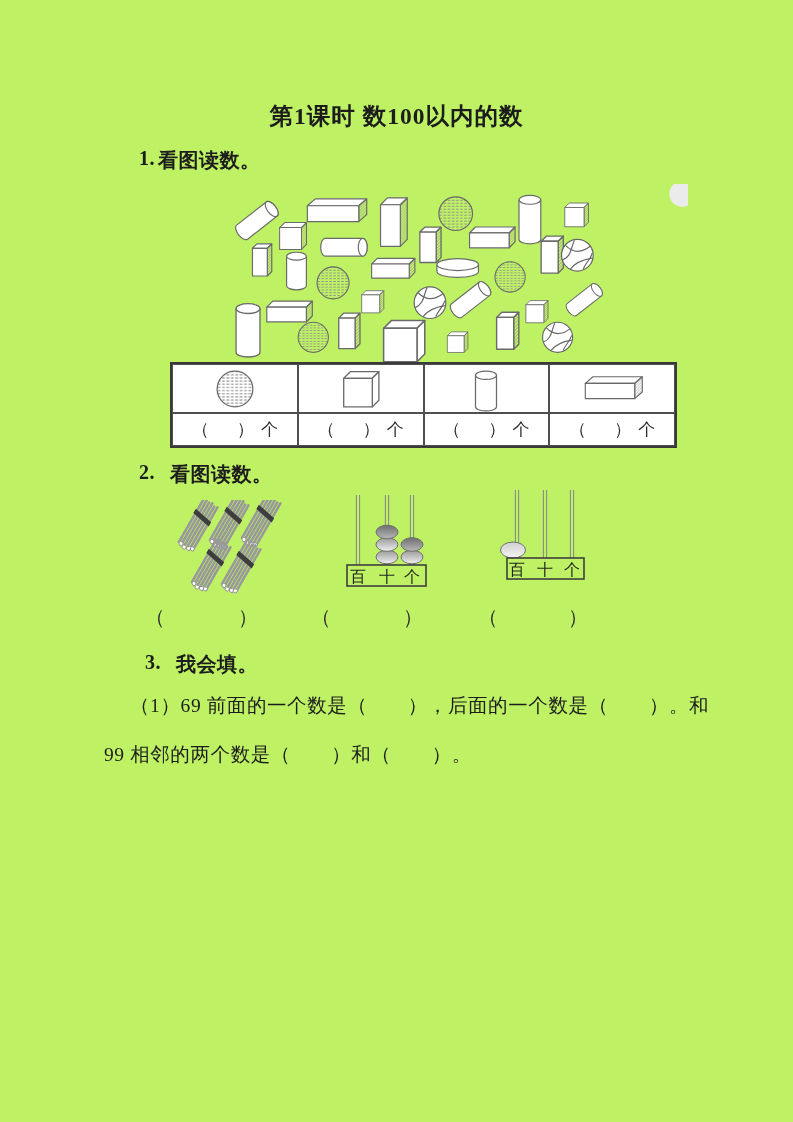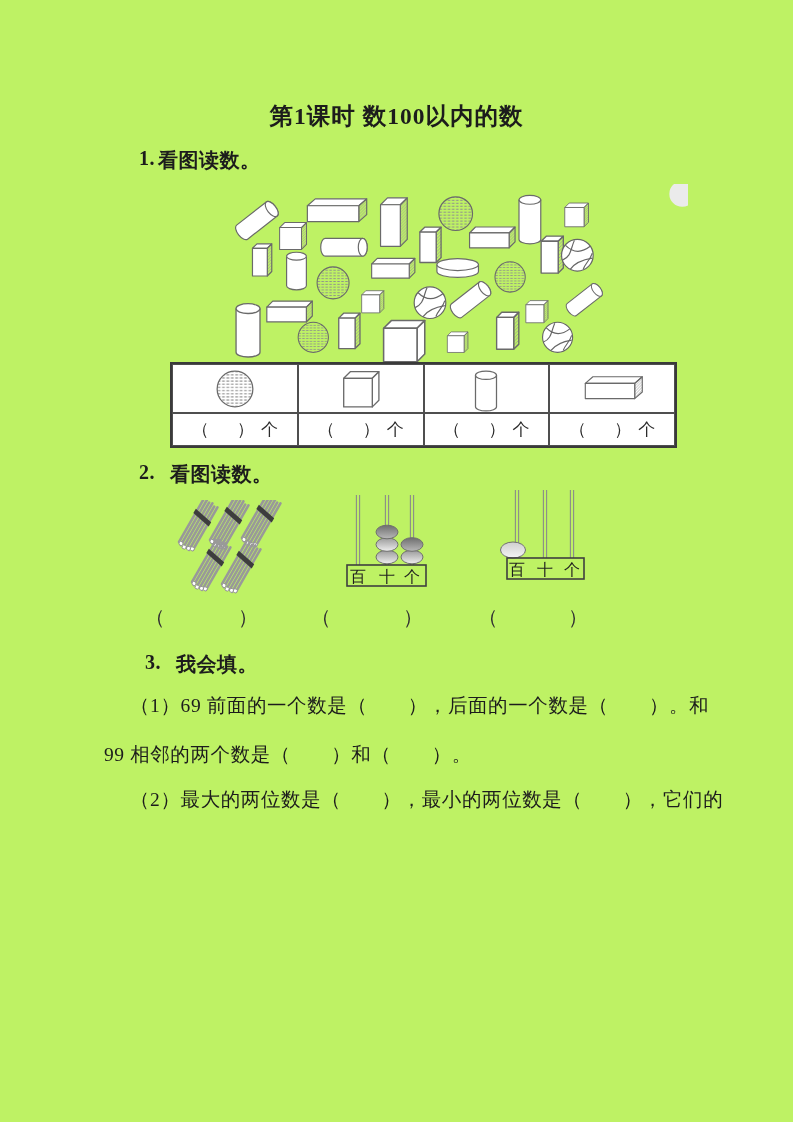--- a/index.html
+++ b/index.html
@@ -288,15 +288,14 @@
       <span>）</span>
   </div>
 
   <div class="sec-head wide" style="left:145px;top:651px;">
     <span class="num">3.</span>
     <span>我会填。</span>
   </div>
 
   <div class="line" style="left:130px;top:692px;text-align:center;">（1）69 前面的一个数是（　　），后面的一个数是（　　）。和</div>
   <div class="line" style="left:104px;top:741px;">99 相邻的两个数是（　　）和（　　）。</div>
-  <div class="line" style="left:130px;top:786px;">（2）最大的两位数是（　　），最小的两位数是（　　），它们的</div>
 
 </div>
 
 </body></html>

